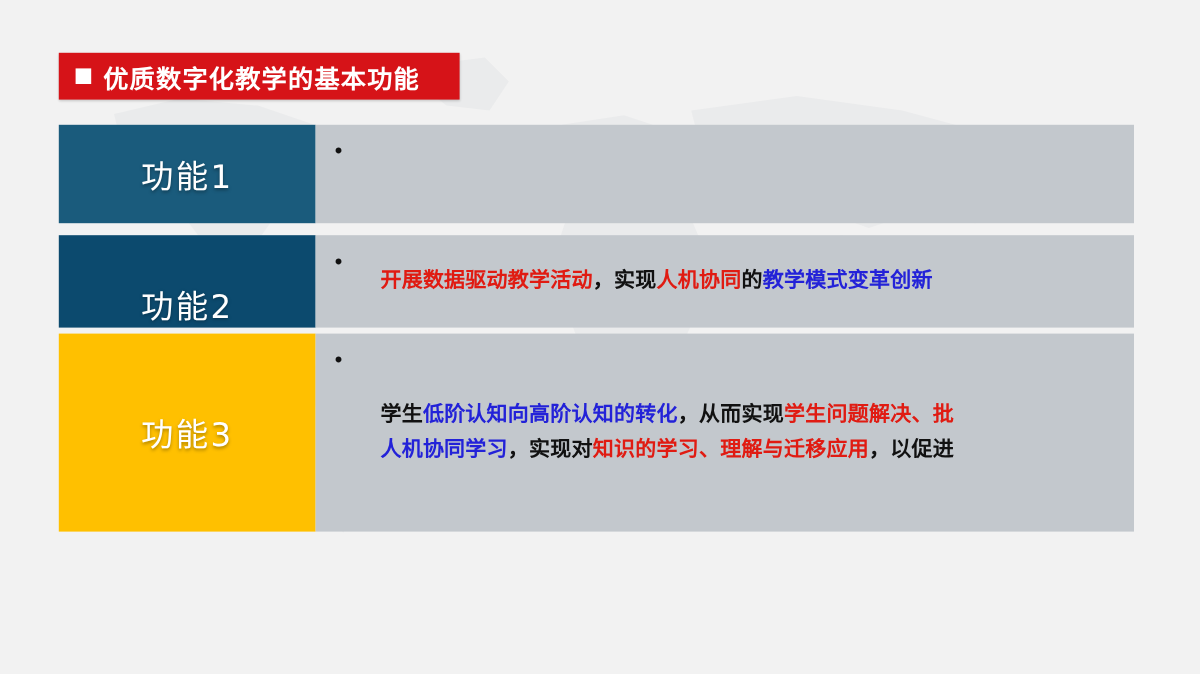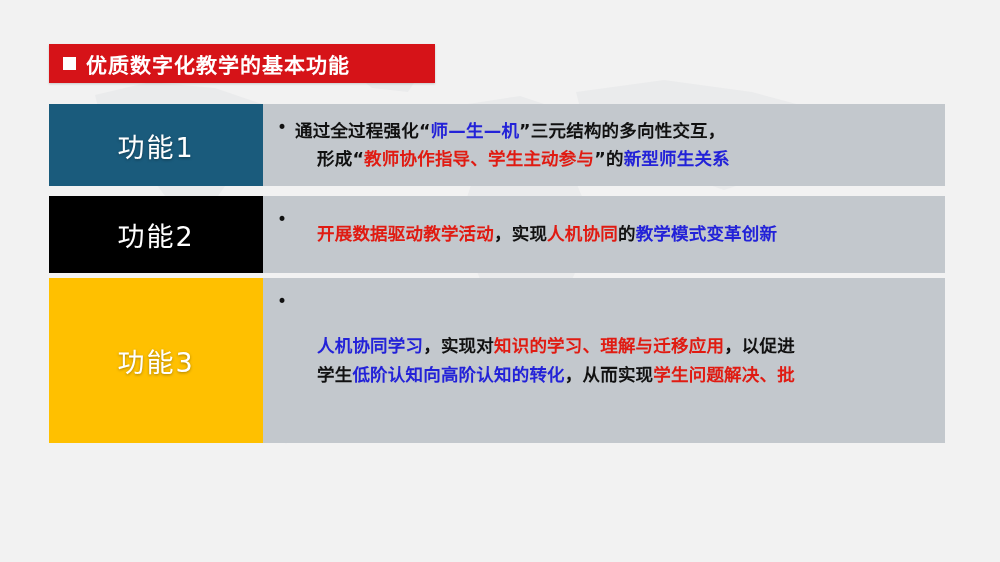--- a/index.html
+++ b/index.html
@@ -15,21 +15,21 @@
   #watermark {
     position:absolute; inset:0;
     opacity:0.13;
     pointer-events:none;
   }
   #watermark svg { width:100%; height:100%; display:block; }
 
   
   #title-banner {
     position:absolute; left:49px; top:44px;
-    width:386px; height:39px;
+    width:334px; height:39px;
     background:#d61318;
     display:flex; align-items:center;
     padding-left:14px;
     box-shadow:0 1px 2px rgba(0,0,0,.18);
   }
   #title-marker {
     width:13px; height:13px;
     background:#ffffff;
     flex:0 0 auto;
     margin-right:10px;
@@ -143,41 +143,37 @@
   <span id="title-marker"></span>
   <span id="title-text">优质数字化教学的基本功能</span>
 </div>
 
 <div id="row-0" class="row">
     <div class="label-box" style="background: rgb(26, 91, 124);">
       <span class="label-text">功能1</span>
     </div>
     <div class="content-box" style="background: rgb(195, 200, 205);">
       <span class="bullet">•</span>
-      <div class="lines">
-        <div class="line"><span class="c-dark">通过全过程强化</span><span class="c-dark">“</span><span class="c-blue">师—生—机</span><span class="c-dark">”</span><span class="c-dark">三元结构的多向性交互，</span></div>
-        <div class="line indent"><span class="c-dark">形成</span><span class="c-dark">“</span><span class="c-red">教师协作指导、学生主动参与</span><span class="c-dark">”</span><span class="c-dark">的</span><span class="c-blue">新型师生关系</span></div>
-      </div>
     </div>
   </div>
 <div id="row-1" class="row">
-    <div class="label-box" style="background: #000000;">
+    <div class="label-box" style="background: #0c4a6e; align-items: flex-end;">
       <span class="label-text">功能2</span>
     </div>
     <div class="content-box" style="background: rgb(195, 200, 205);">
       <span class="bullet">•</span>
       <div class="lines">
         <div class="line indent"><span class="c-red">开展数据驱动教学活动</span><span class="c-dark">，实现</span><span class="c-red">人机协同</span><span class="c-dark">的</span><span class="c-blue">教学模式变革创新</span></div>
       </div>
     </div>
   </div>
 <div id="row-2" class="row">
     <div class="label-box" style="background: rgb(255, 192, 0);">
       <span class="label-text">功能3</span>
     </div>
     <div class="content-box" style="background: rgb(195, 200, 205);">
       <span class="bullet">•</span>
       <div class="lines">
+        <div class="line indent"><span class="c-dark">学生</span><span class="c-blue">低阶认知向高阶认知的转化</span><span class="c-dark">，从而实现</span><span class="c-red">学生问题解决、批</span></div>
         <div class="line indent"><span class="c-blue">人机协同学习</span><span class="c-dark">，实现对</span><span class="c-red">知识的学习、理解与迁移应用</span><span class="c-dark">，以促进</span></div>
-        <div class="line indent"><span class="c-dark">学生</span><span class="c-blue">低阶认知向高阶认知的转化</span><span class="c-dark">，从而实现</span><span class="c-red">学生问题解决、批</span></div>
       </div>
     </div>
   </div>
 
 </body></html>

